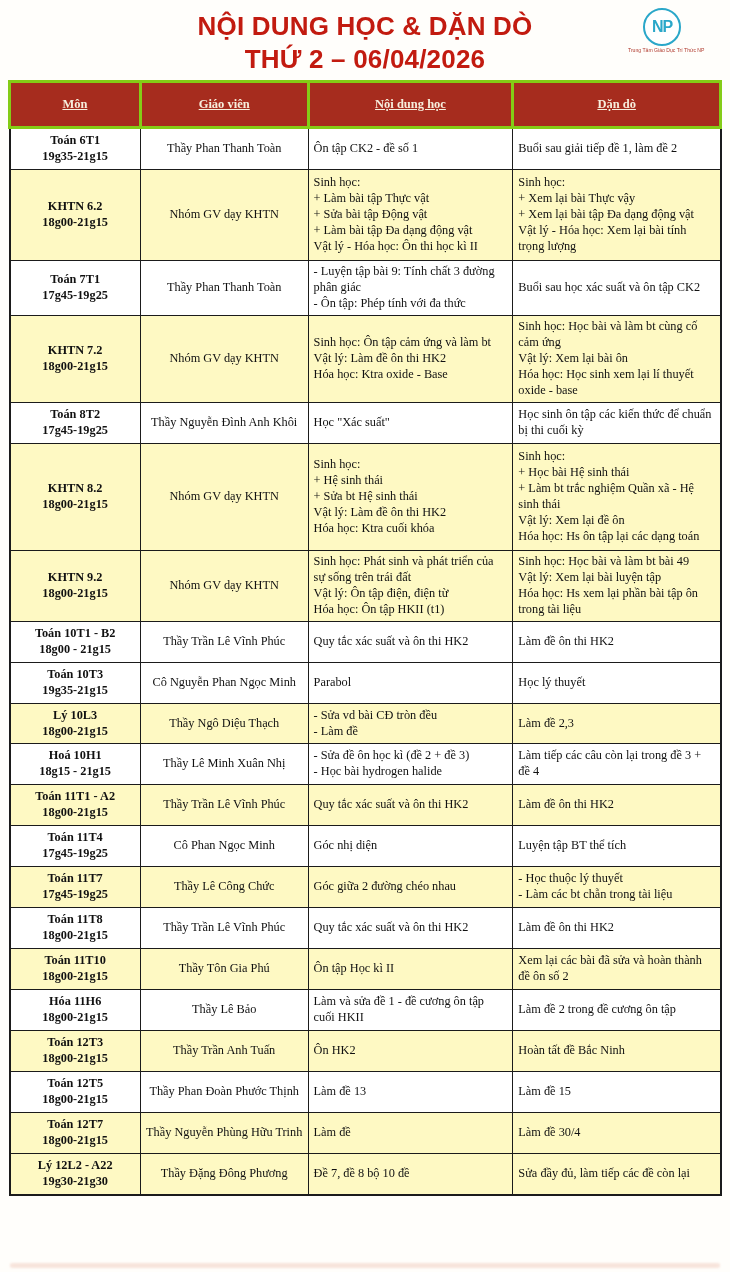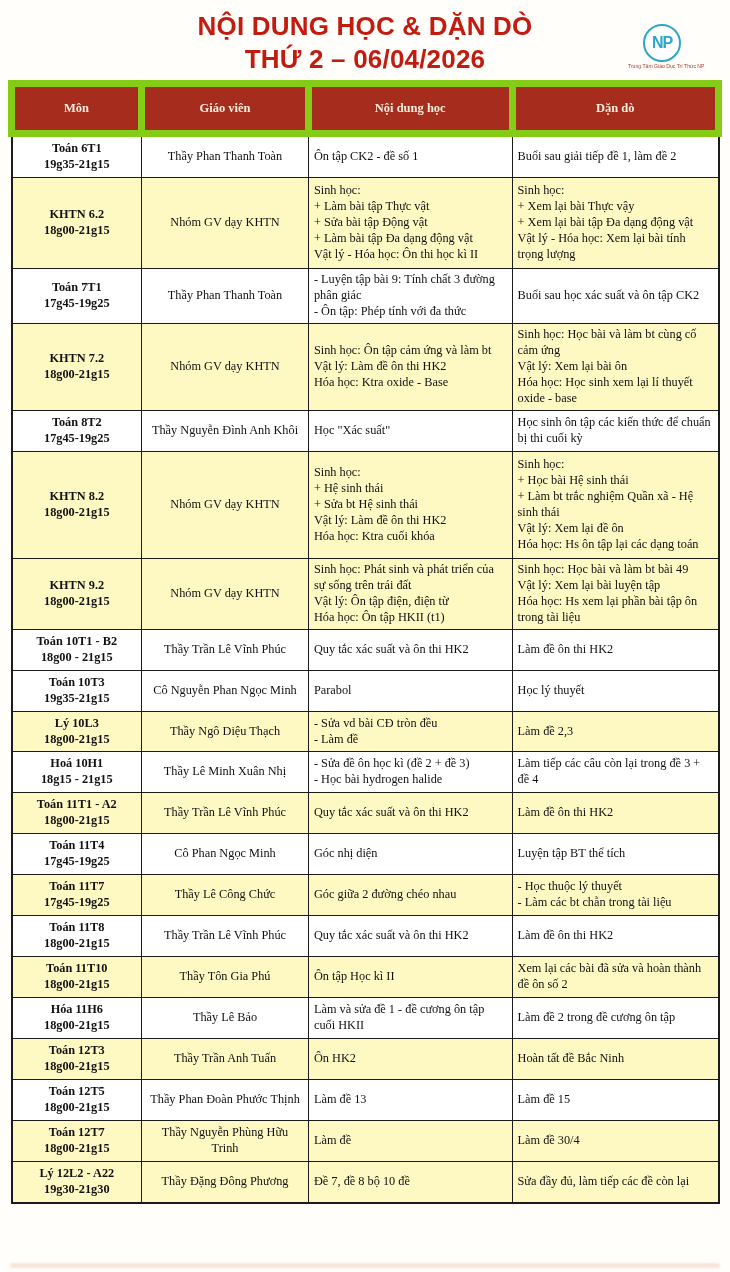--- a/index.html
+++ b/index.html
@@ -15,21 +15,21 @@
   .page-title {
     text-align:center;
     font-family:"Liberation Sans", sans-serif;
     font-weight:bold;
     font-size:26px;
     line-height:1.25;
     color:#c21b10;
     letter-spacing:0.2px;
   }
   .logo-wrap {
-    position:absolute; top:24px; right:28px;
+    position:absolute; top:8px; right:28px;
     width:80px; 
   }
   .logo-circle {
     width:38px; height:38px; margin:0 auto;
     border:2px solid #2aa7c9; border-radius:50%;
     display:flex; align-items:center; justify-content:center;
     font-family:"Liberation Sans", sans-serif;
     font-weight:bold; font-size:16px; color:#2aa7c9;
     background:#ffffff;
     letter-spacing:-1px;
@@ -50,22 +50,23 @@
   col.c-mon { width:18.4%; }
   col.c-gv  { width:23.6%; }
   col.c-nd  { width:28.8%; }
   col.c-dd  { width:29.2%; }
   th {
     background:#a62c1e;
     color:#f7eedd;
     font-weight:bold;
     font-size:12.5px;
     padding:14px 4px;
-    border:7px solid #84cc16;
+    border:3px solid #84cc16;
     text-align:center;
+    text-decoration:underline;
   }
   td {
     border:1px solid #1b1b1b;
     font-size:12.3px;
     line-height:1.3;
     padding:3px 5px;
     vertical-align:middle;
     white-space:pre-line;
     color:#111;
     background:#ffffff;

